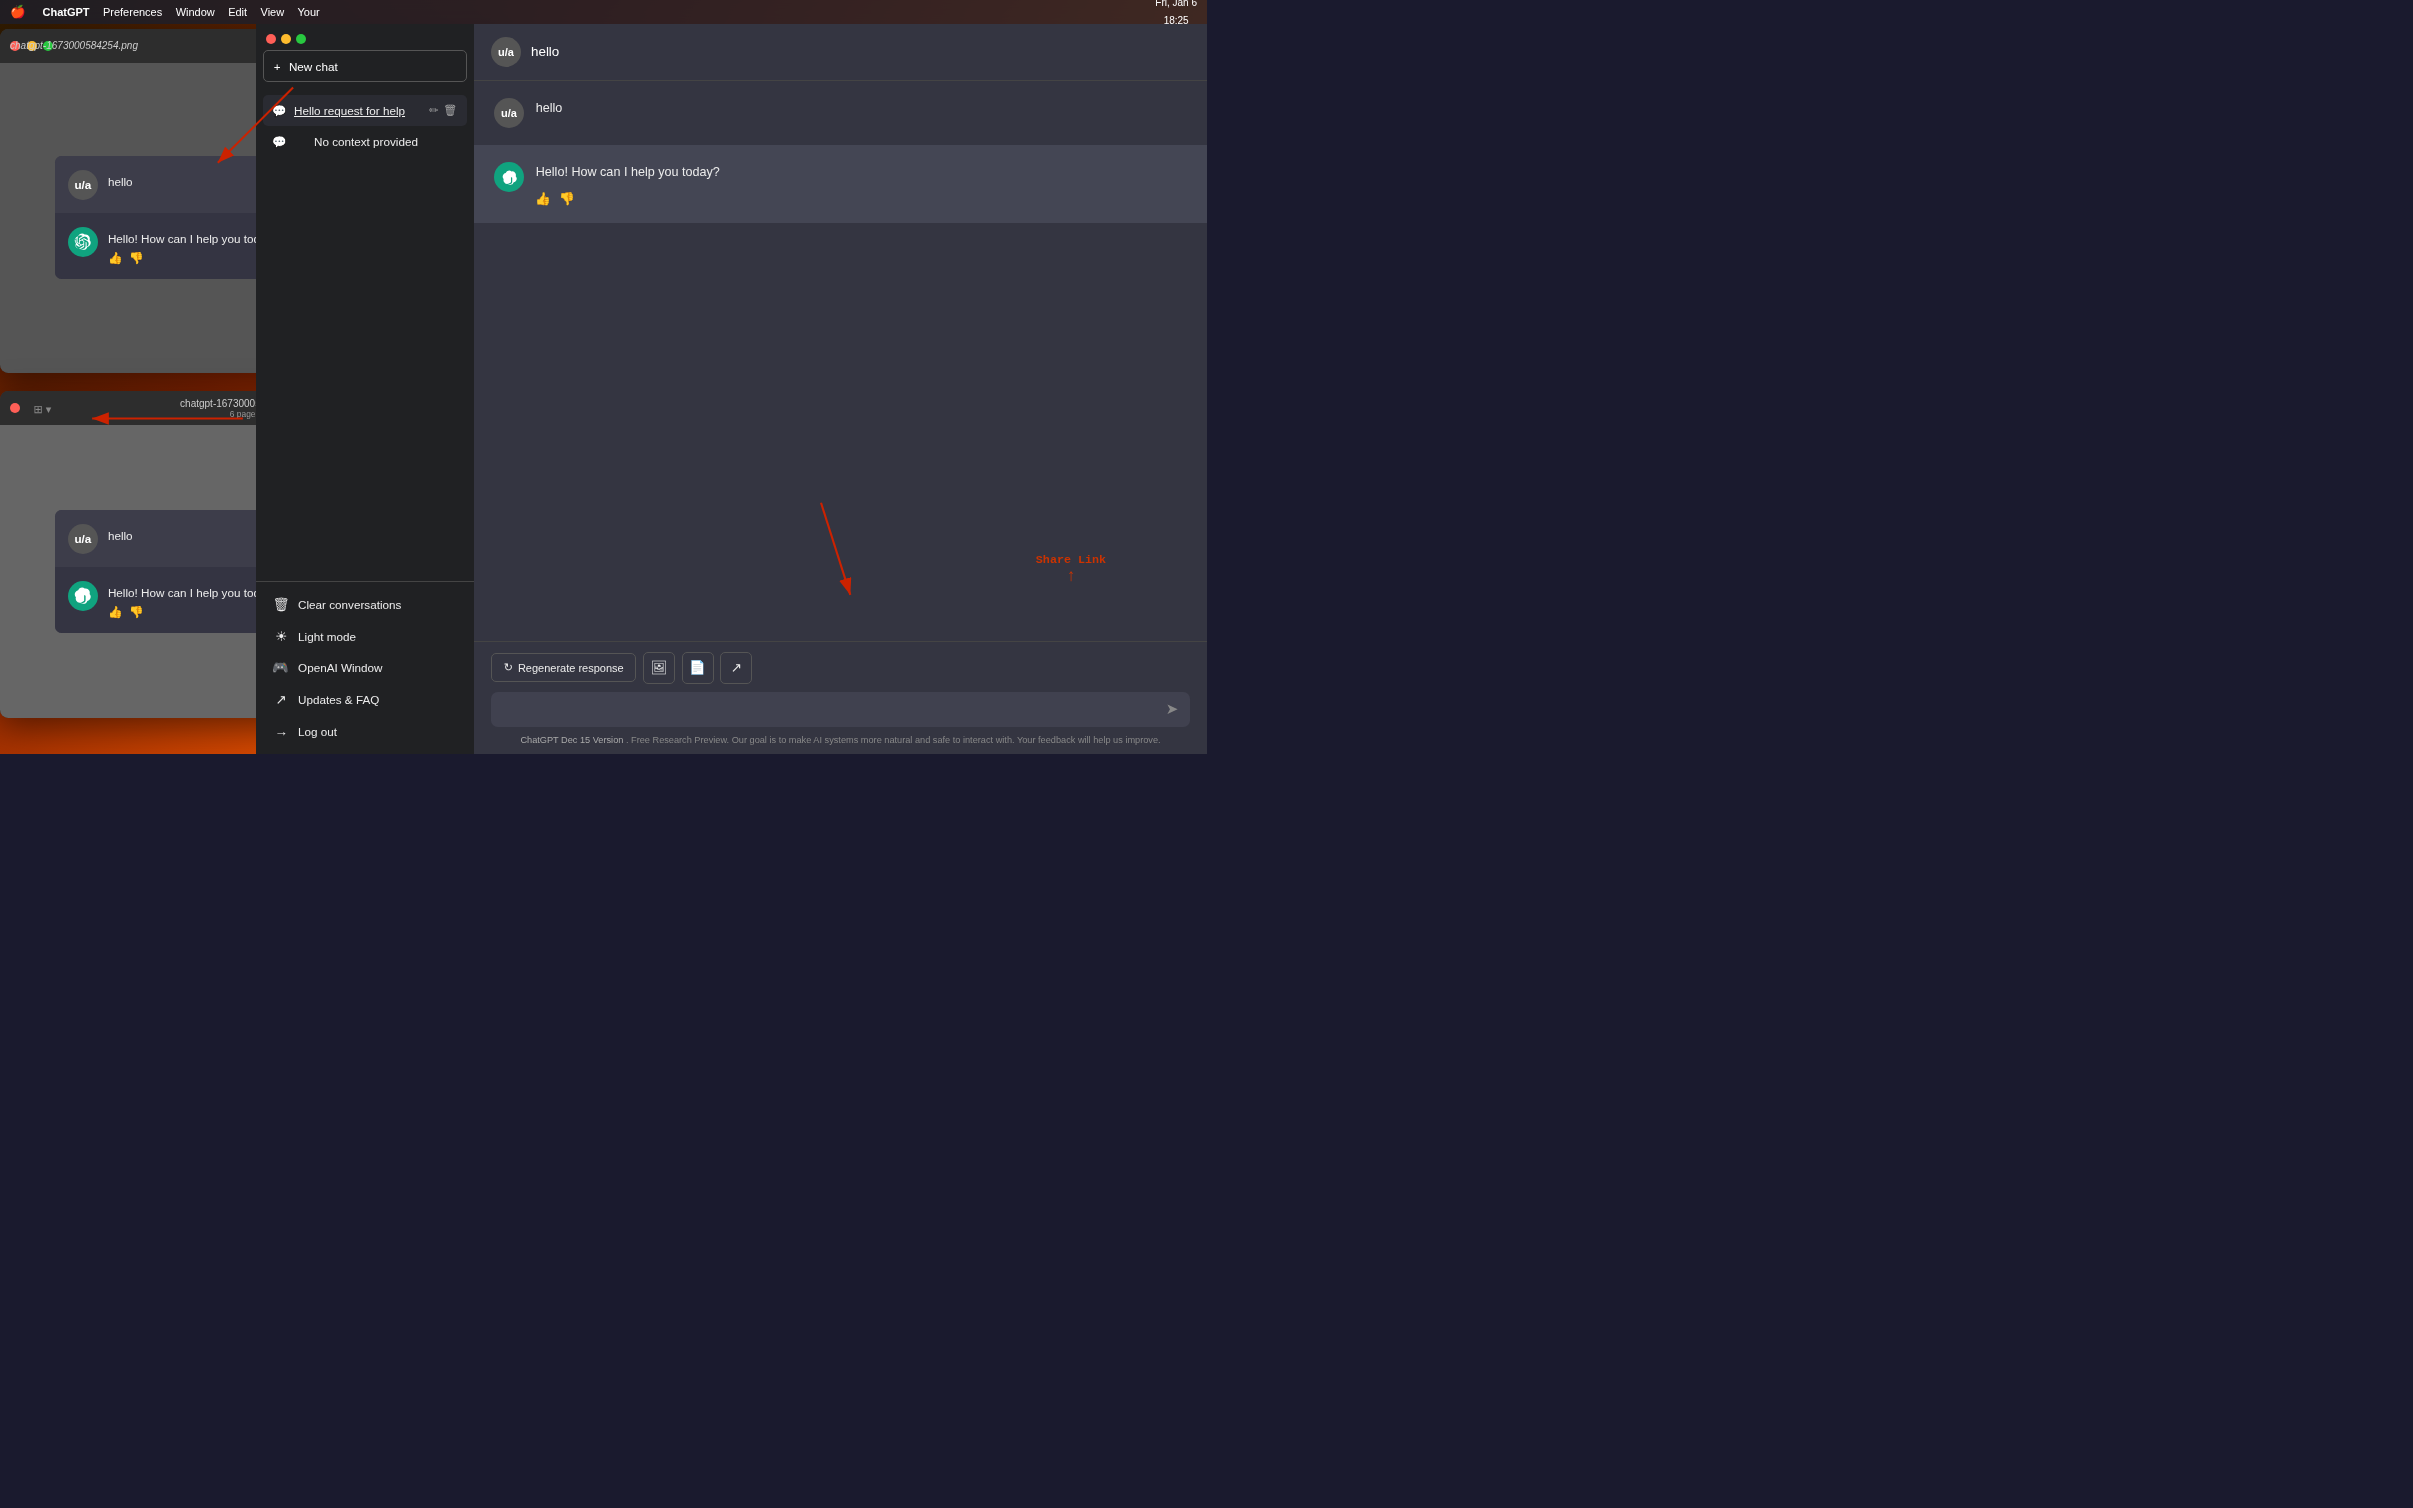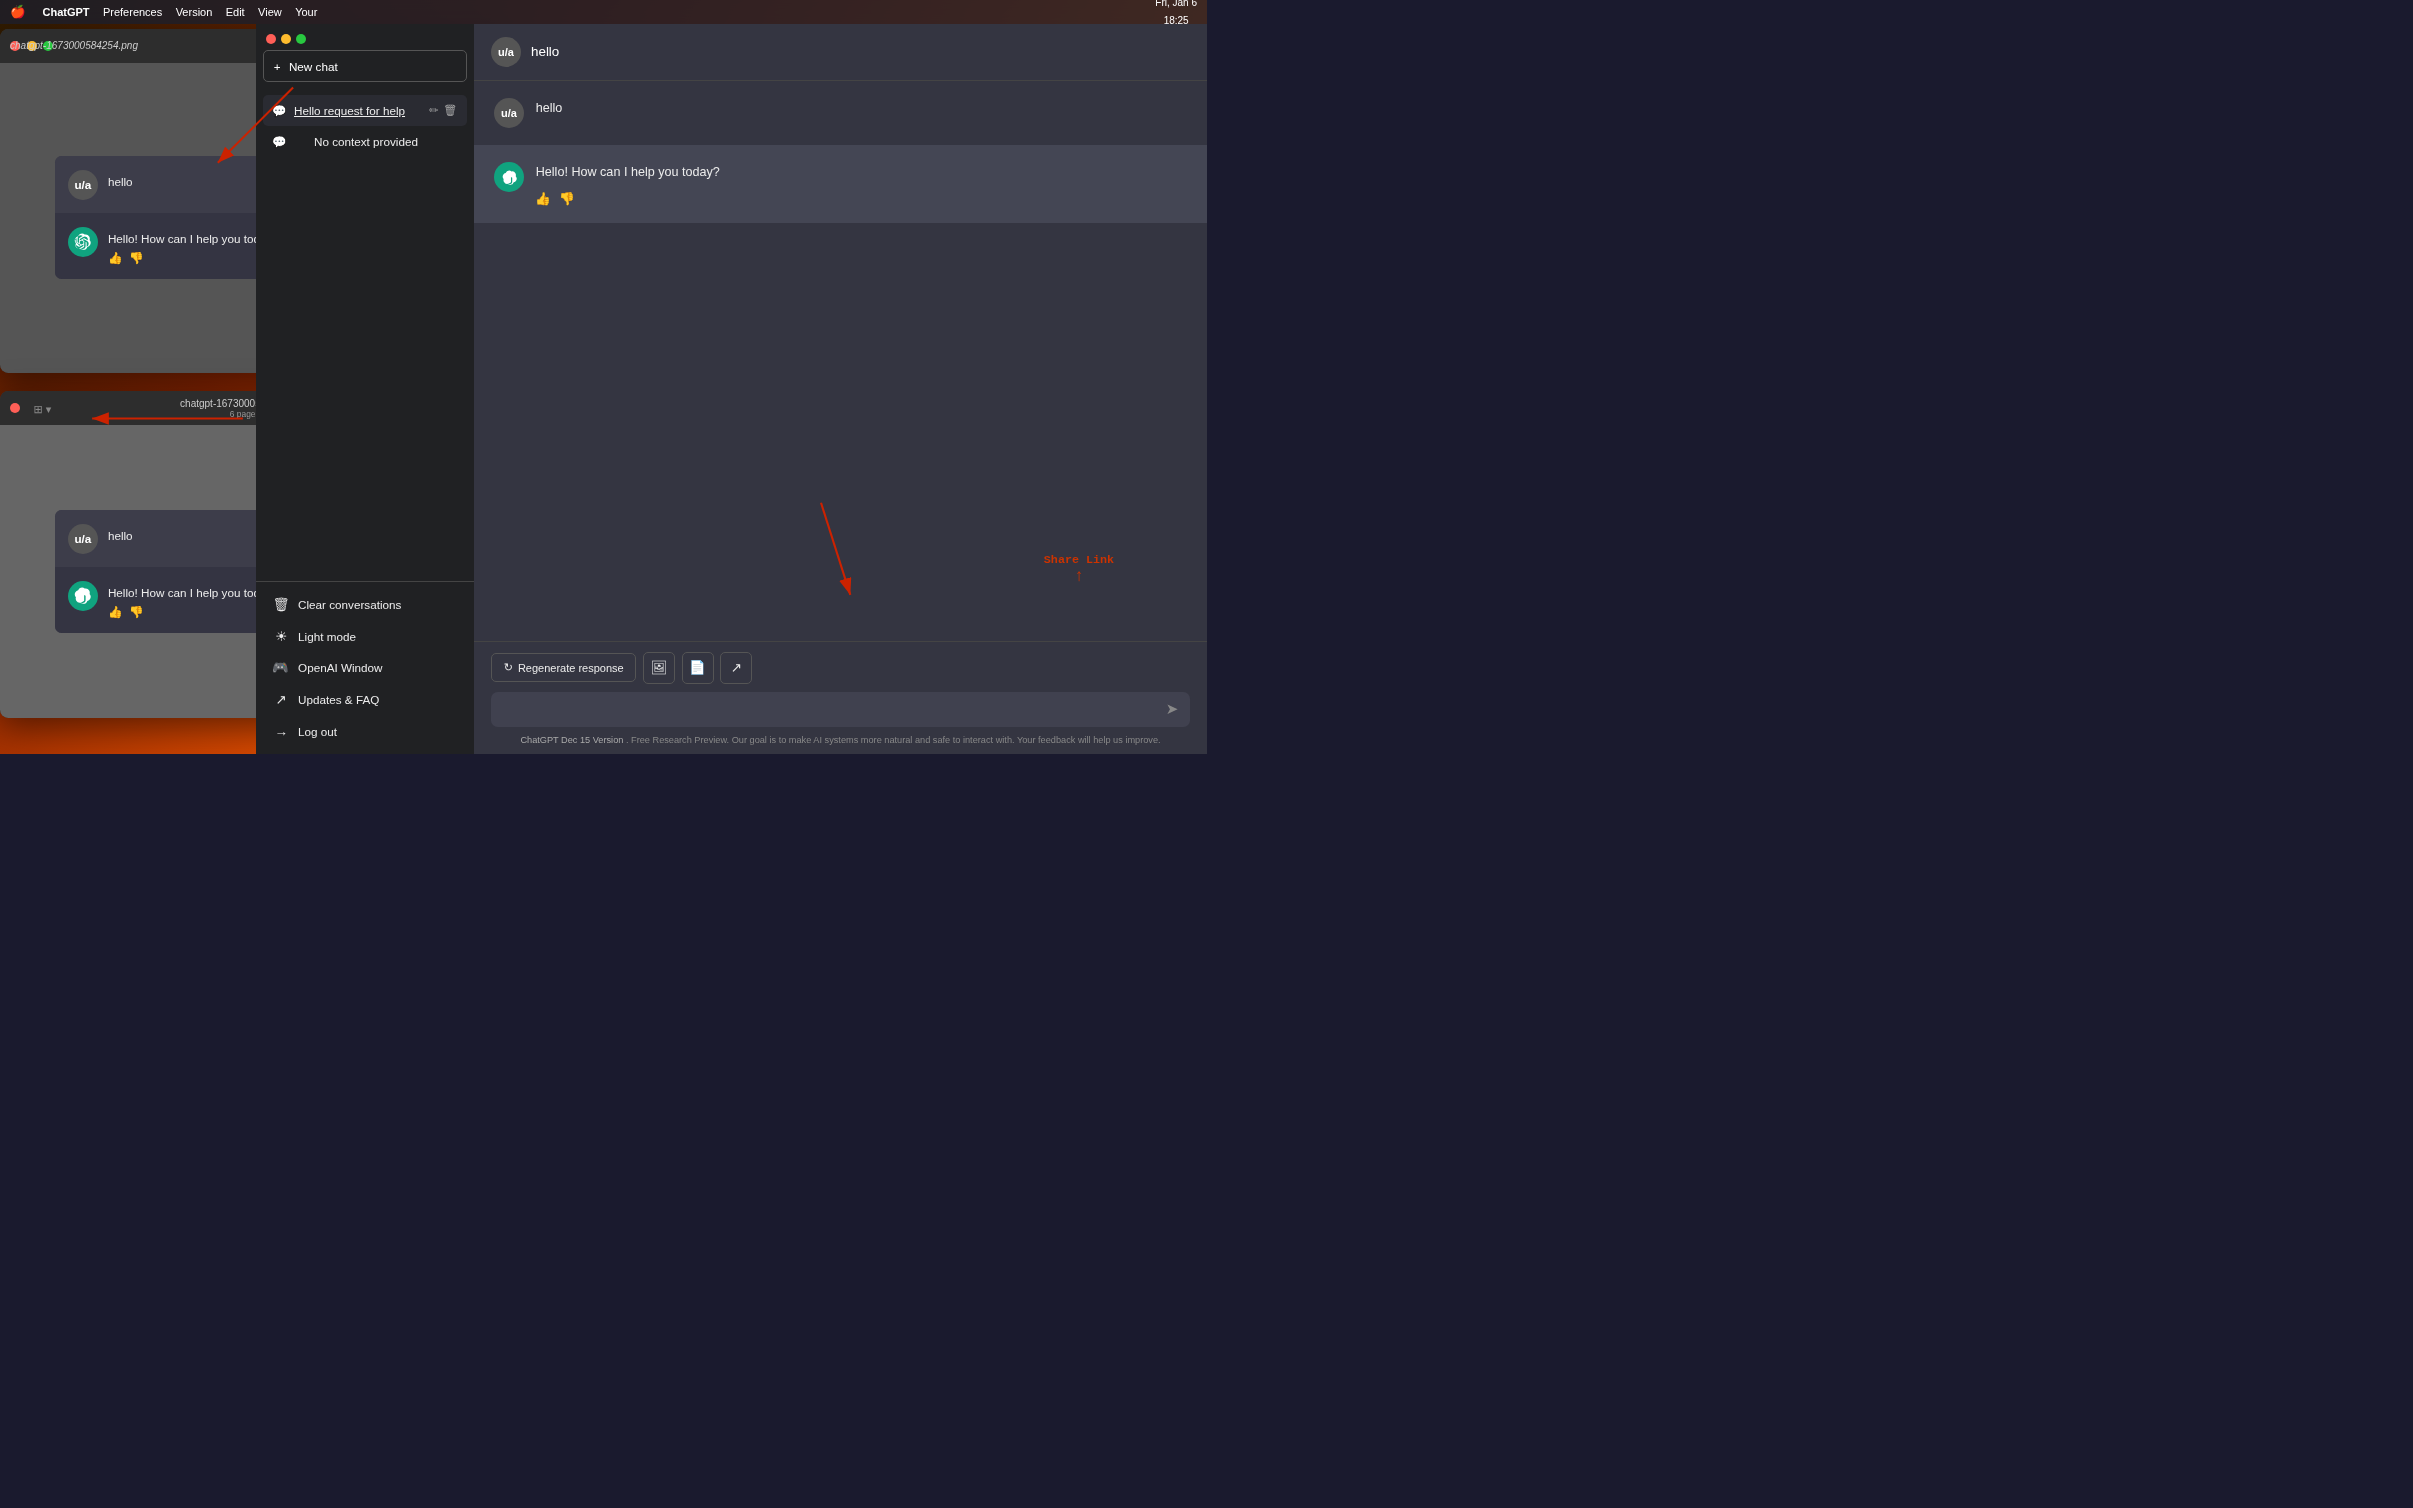--- a/index.html
+++ b/index.html
@@ -391,21 +391,21 @@
       color: #888;
       font-size: 9.2px;
       margin-top: 6.7px;
       line-height: 1.5;
     }
     .chat-footer-note a { color: #aaa; cursor: pointer; }
 
     
     .share-link-label {
       position: absolute;
-      right: 93px;
+      right: 101px;
       bottom: 168px;
       color: #cc3300;
       font-size: 11.7px;
       font-family: 'Courier New', monospace;
       font-weight: bold;
       z-index: 50;
       pointer-events: none;
     }
 
     
@@ -443,21 +443,21 @@
 </head>
 <body>
 
 <div class="desktop-bg"></div>
 
 <div class="menubar">
   <div class="menubar-left">
     <span class="apple-logo">🍎</span>
     <span class="menu-item bold">ChatGPT</span>
     <span class="menu-item">Preferences</span>
-    <span class="menu-item">Version</span>
+    <span class="menu-item">Window</span>
     <span class="menu-item">Edit</span>
     <span class="menu-item">View</span>
     <span class="menu-item">Your</span>
   </div>
   <div class="menubar-right">
     <span>Fri, Jan 6</span>
     <span>18:25</span>
   </div>
 </div>
 

